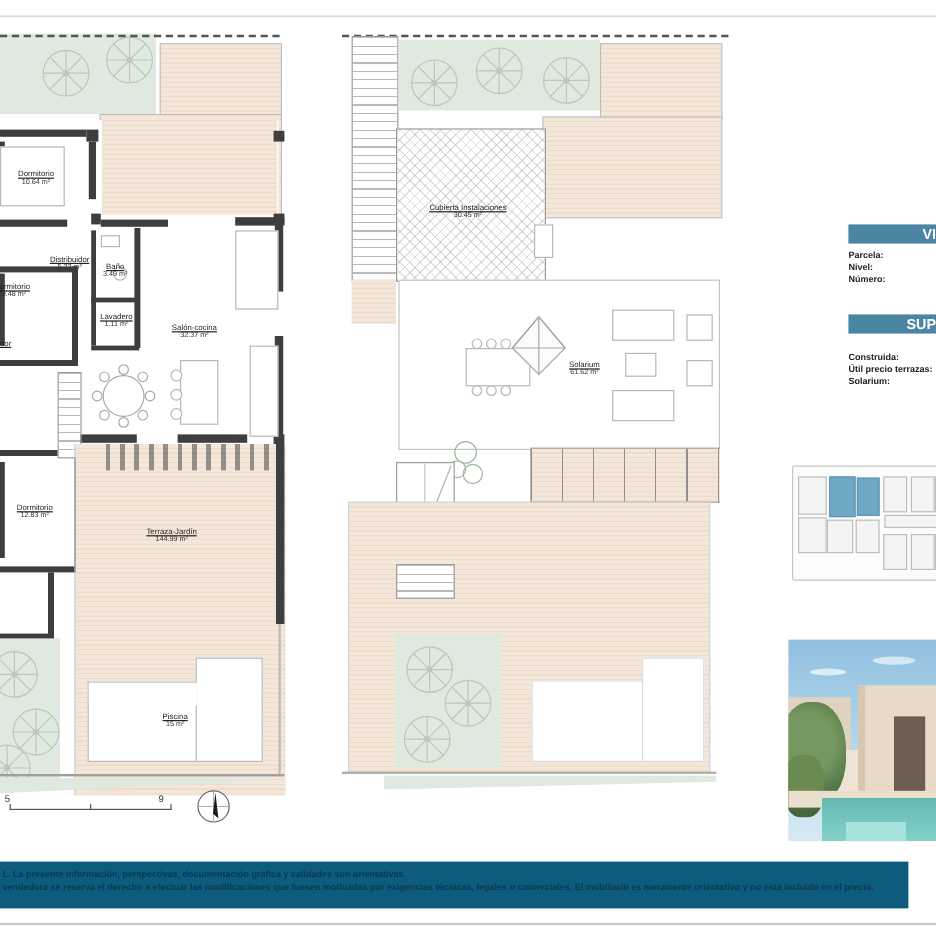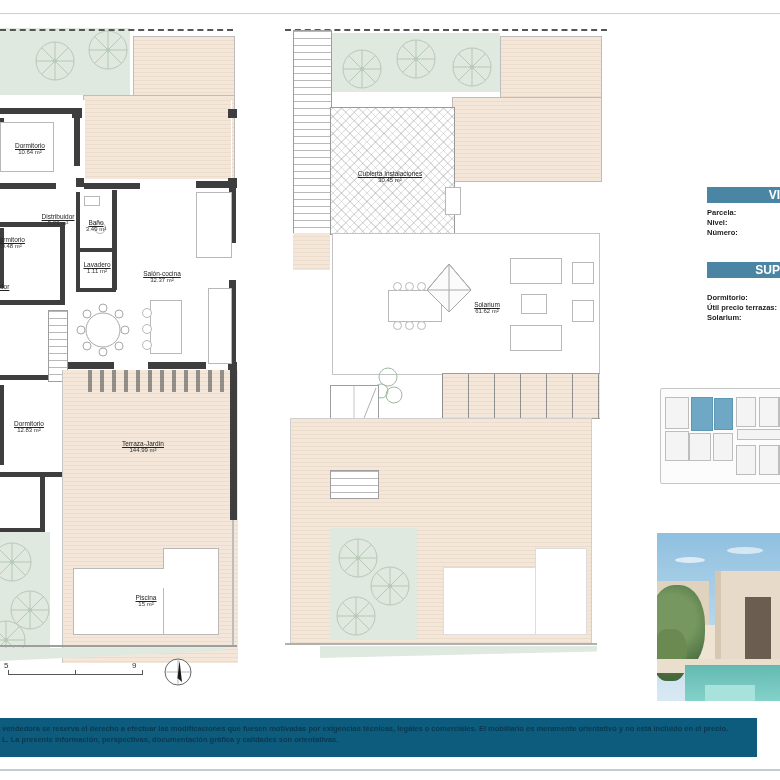--- a/index.html
+++ b/index.html
@@ -315,21 +315,21 @@
   </div>
 
   <div class="abs hbar" style="left:707px;top:187px;width:73px;height:16px;"><span>VI</span></div>
   <div class="abs" style="left:707px;top:208px;">
     <div class="ifield">Parcela:</div>
     <div class="ifield">Nivel:</div>
     <div class="ifield">Número:</div>
   </div>
   <div class="abs hbar" style="left:707px;top:262px;width:73px;height:16px;"><span>SUP</span></div>
   <div class="abs" style="left:707px;top:293px;">
-    <div class="ifield">Dormitorio:</div>
+    <div class="ifield">Construida:</div>
     <div class="ifield">Útil precio terrazas:</div>
     <div class="ifield">Solarium:</div>
   </div>
 
   <div class="abs siteplan" style="left:660px;top:388px;width:120px;height:94px;">
     <div class="unit" style="left:4px;top:8px;width:22px;height:30px;"></div>
     <div class="unit unit-sel" style="left:30px;top:8px;width:20px;height:32px;"></div>
     <div class="unit unit-sel" style="left:53px;top:9px;width:17px;height:30px;"></div>
     <div class="unit" style="left:75px;top:8px;width:18px;height:28px;"></div>
     <div class="unit" style="left:98px;top:8px;width:18px;height:28px;"></div>
@@ -351,18 +351,18 @@
     <div class="ph" style="left:-8px;top:52px;width:56px;height:86px;background:radial-gradient(circle at 40% 40%, #76975f 0 40%, #4f7344 75%);border-radius:45%;"></div>
     <div class="ph" style="left:-4px;top:96px;width:34px;height:52px;background:radial-gradient(circle at 50% 30%, #6b8a52 0 45%, #46663c 80%);border-radius:40%;"></div>
     <div class="ph" style="left:0;top:126px;width:123px;height:14px;background:#eadfcc;"></div>
     <div class="ph" style="left:28px;top:132px;width:95px;height:36px;background:linear-gradient(180deg,#63b9b1,#84d2ca);"></div>
     <div class="ph" style="left:48px;top:152px;width:50px;height:16px;background:#a8e2dc;"></div>
     <div class="ph" style="left:18px;top:24px;width:30px;height:6px;background:rgba(255,255,255,.65);border-radius:50%;"></div>
     <div class="ph" style="left:70px;top:14px;width:36px;height:7px;background:rgba(255,255,255,.6);border-radius:50%;"></div>
   </div>
 
   <div class="abs disc" style="left:0;top:718px;width:757px;height:39px;padding-top:5px;box-sizing:border-box;">
+    <div style="padding-left:2px;">L. La presente información, perspectivas, documentación gráfica y calidades son orientativas.</div>
     <div style="padding-left:2px;">vendedora se reserva el derecho a efectuar las modificaciones que fuesen motivadas por exigencias técnicas, legales o comerciales. El mobiliario es meramente orientativo y no está incluido en el precio.</div>
-    <div style="padding-left:2px;">L. La presente información, perspectivas, documentación gráfica y calidades son orientativas.</div>
   </div>
   <div class="abs" style="left:0;top:769px;width:780px;height:2px;background:#c2ccd2;"></div>
 
 </div>
 
 </body></html>

